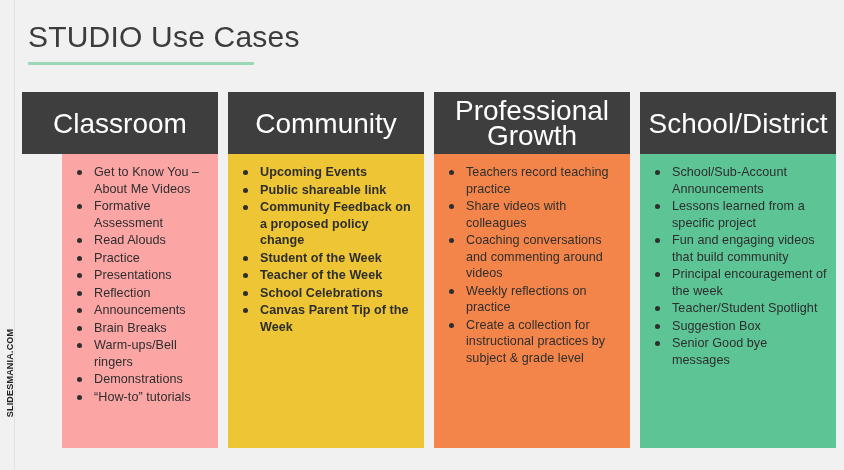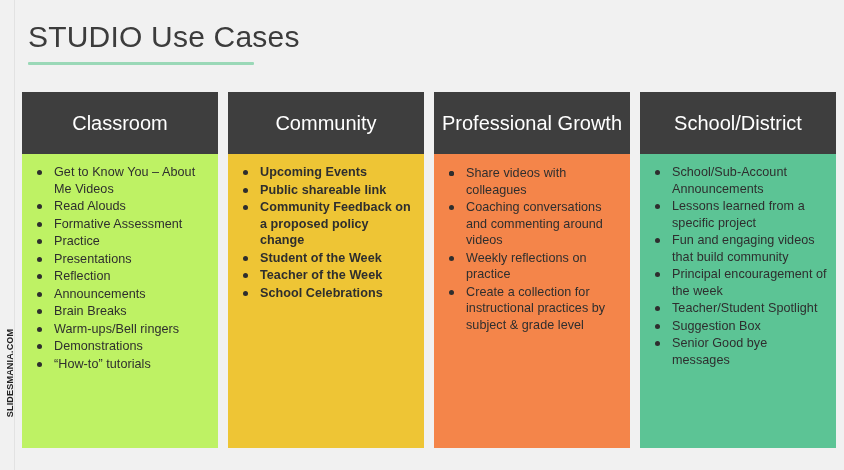--- a/index.html
+++ b/index.html
@@ -89,21 +89,21 @@
     height: 356px;
   }
   .col-header {
     height: 62px;
     background: #3e3e3e;
     color: #ffffff;
     display: flex;
     align-items: center;
     justify-content: center;
     text-align: center;
-    font-size: 20px;
+    font-size: 28px;
     font-weight: 400;
     line-height: 25px;
     padding: 0 6px;
     box-sizing: border-box;
   }
   .col-body {
     flex: 1 1 auto;
     padding: 10px 8px 10px 10px;
     box-sizing: border-box;
     overflow: hidden;
@@ -126,21 +126,21 @@
     position: absolute;
     left: 5px;
     top: 6px;
     width: 5px;
     height: 5px;
     border-radius: 50%;
     background: #2e2e2e;
   }
 
   
-  .col-body.c-cyan   { background: #bef264; }
+  .col-body.c-cyan   { background: #fca5a5; margin-left: 40px; }
   .col-body.c-yellow { background: #eec535; font-weight: bold; }
   .col-body.c-orange { background: #f4854a; }
   .col-body.c-green  { background: #5cc495; }
 </style>
 </head>
 <body>
 
 <div id="slide">
 
   <div id="watermark-strip">
@@ -150,22 +150,22 @@
   <div id="page-title">STUDIO Use Cases</div>
   <div id="title-underline"></div>
 
   <div id="columns">
 
     <div class="column">
       <div class="col-header">Classroom</div>
       <div class="col-body c-cyan">
         <ul>
           <li><span class="bullet"></span><span>Get to Know You – About Me Videos</span></li>
+          <li><span class="bullet"></span><span>Formative Assessment</span></li>
           <li><span class="bullet"></span><span>Read Alouds</span></li>
-          <li><span class="bullet"></span><span>Formative Assessment</span></li>
           <li><span class="bullet"></span><span>Practice</span></li>
           <li><span class="bullet"></span><span>Presentations</span></li>
           <li><span class="bullet"></span><span>Reflection</span></li>
           <li><span class="bullet"></span><span>Announcements</span></li>
           <li><span class="bullet"></span><span>Brain Breaks</span></li>
           <li><span class="bullet"></span><span>Warm-ups/Bell ringers</span></li>
           <li><span class="bullet"></span><span>Demonstrations</span></li>
           <li><span class="bullet"></span><span>“How-to” tutorials</span></li>
         </ul>
       </div>
@@ -174,29 +174,30 @@
     <div class="column">
       <div class="col-header">Community</div>
       <div class="col-body c-yellow">
         <ul>
           <li><span class="bullet"></span><span>Upcoming Events</span></li>
           <li><span class="bullet"></span><span>Public shareable link</span></li>
           <li><span class="bullet"></span><span>Community Feedback on a proposed policy change</span></li>
           <li><span class="bullet"></span><span>Student of the Week</span></li>
           <li><span class="bullet"></span><span>Teacher of the Week</span></li>
           <li><span class="bullet"></span><span>School Celebrations</span></li>
+          <li><span class="bullet"></span><span>Canvas Parent Tip of the Week</span></li>
         </ul>
       </div>
     </div>
 
     <div class="column">
       <div class="col-header">Professional Growth</div>
       <div class="col-body c-orange">
         <ul>
-          <li><span class="bullet"></span></li>
+          <li><span class="bullet"></span><span>Teachers record teaching practice</span></li>
           <li><span class="bullet"></span><span>Share videos with colleagues</span></li>
           <li><span class="bullet"></span><span>Coaching conversations and commenting around videos</span></li>
           <li><span class="bullet"></span><span>Weekly reflections on practice</span></li>
           <li><span class="bullet"></span><span>Create a collection for instructional practices by subject &amp; grade level</span></li>
         </ul>
       </div>
     </div>
 
     <div class="column">
       <div class="col-header">School/District</div>

